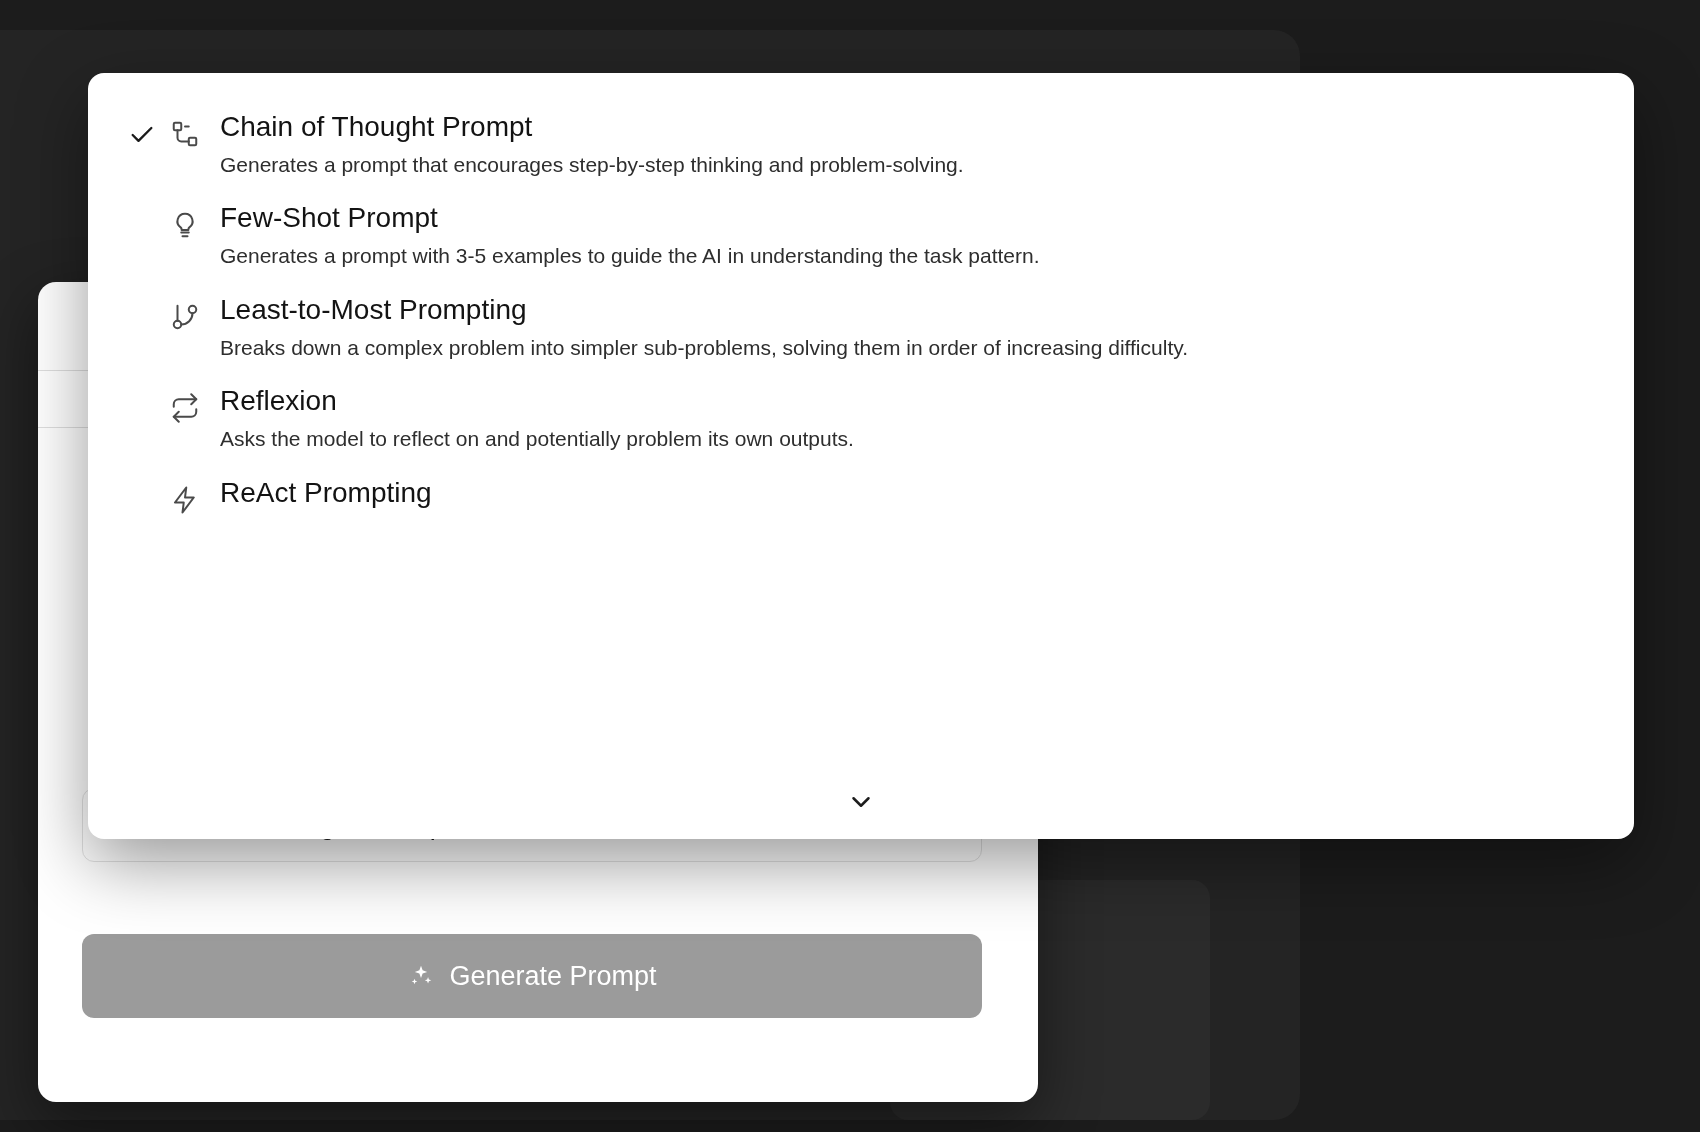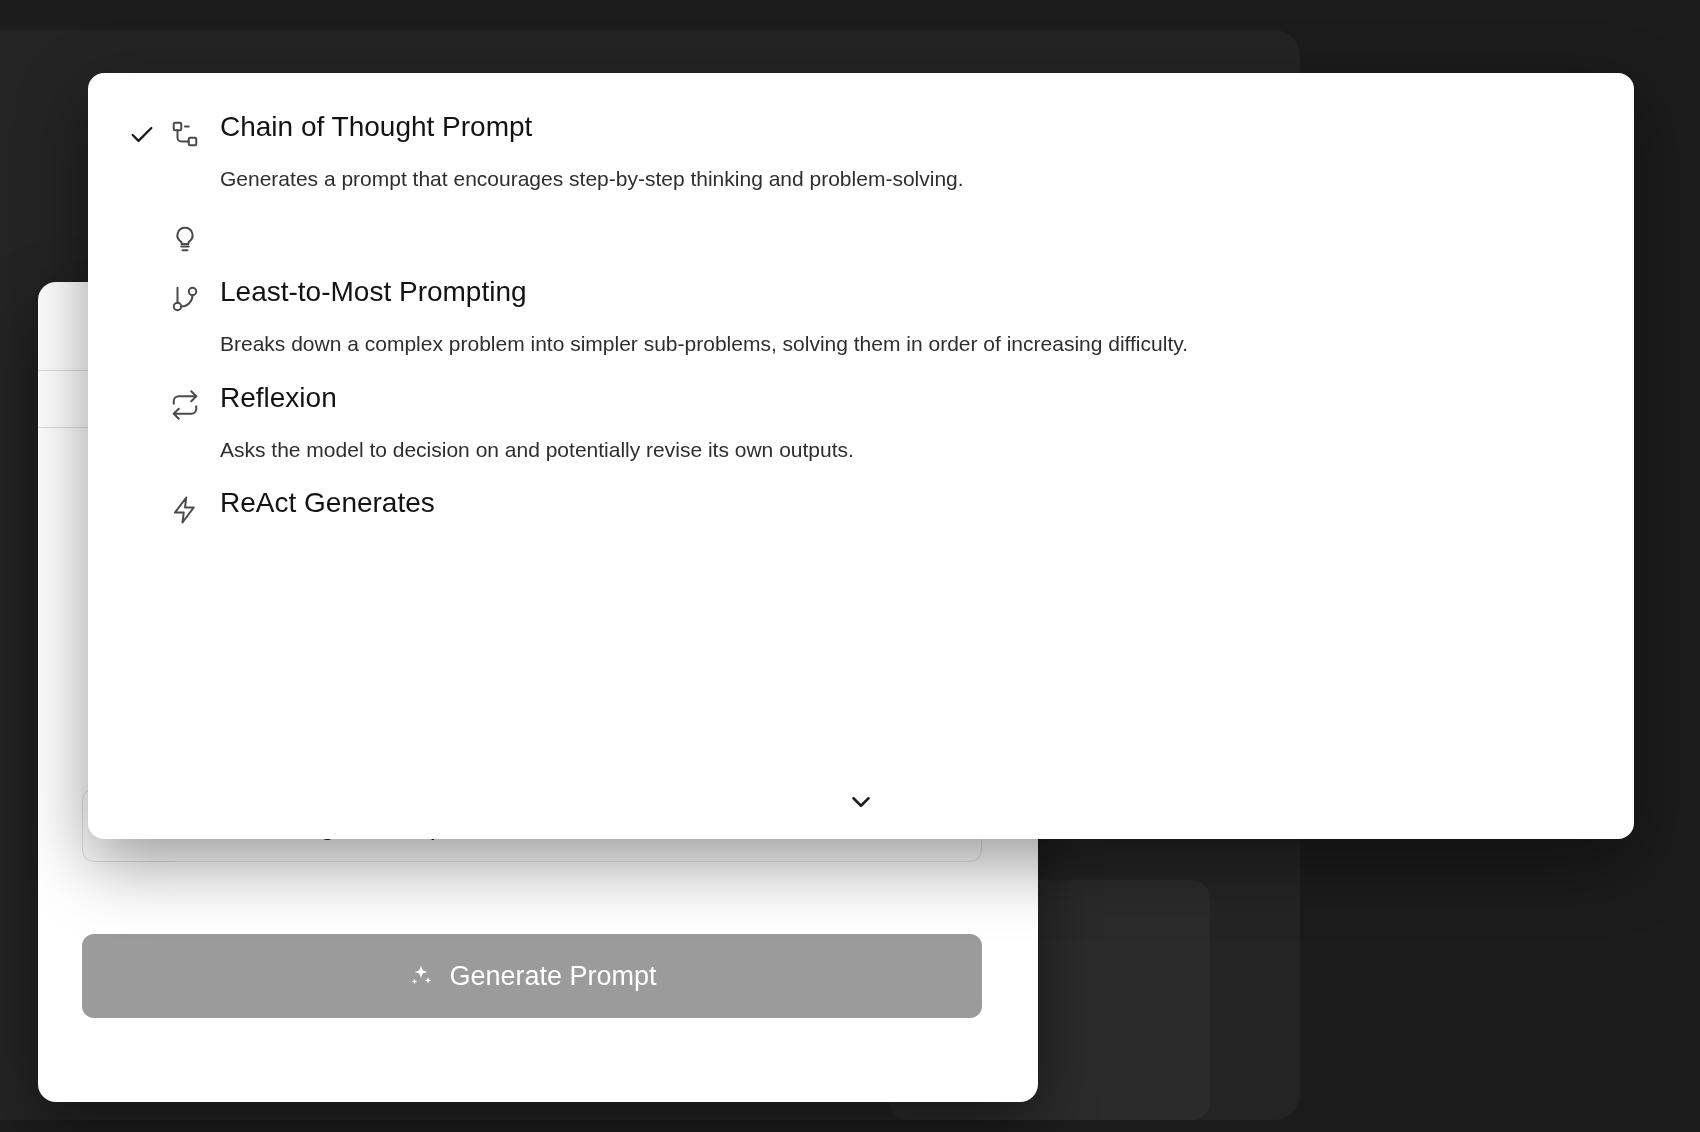--- a/index.html
+++ b/index.html
@@ -173,21 +173,21 @@
   .dd-title {
     font-size: 28px;
     color: #131313;
     line-height: 1.25;
     white-space: nowrap;
   }
   .dd-desc {
     font-size: 21px;
     color: #2e2e2e;
     line-height: 1.45;
-    margin-top: 20px;
+    margin-top: 6px;
   }
   .dd-more {
     position: absolute;
     left: 0;
     right: 0;
     bottom: 8px;
     height: 54px;
     display: flex;
     align-items: center;
     justify-content: center;
@@ -262,20 +262,24 @@
 
       <div class="dd-item">
         <span class="dd-check"></span>
         <span class="dd-icon">
           <svg width="30" height="30" viewBox="0 0 24 24" fill="none" stroke="currentColor" stroke-width="1.6" stroke-linecap="round" stroke-linejoin="round">
             <path d="M9 18h6"></path>
             <path d="M10 21h4"></path>
             <path d="M12 3a6 6 0 0 0-3.5 10.9c.5.4.8 1 .8 1.6v.5h5.4v-.5c0-.6.3-1.2.8-1.6A6 6 0 0 0 12 3z"></path>
           </svg>
         </span>
+        <span class="dd-text">
+          <span class="dd-title">Few-Shot Prompt</span>
+          <span class="dd-desc" style="display:block">Generates a prompt with 3-5 examples to guide the AI in understanding the task pattern.</span>
+        </span>
       </div>
 
 
       <div class="dd-item">
         <span class="dd-check"></span>
         <span class="dd-icon">
           <svg width="30" height="30" viewBox="0 0 24 24" fill="none" stroke="currentColor" stroke-width="1.6" stroke-linecap="round" stroke-linejoin="round">
             <line x1="6" y1="3" x2="6" y2="15"></line>
             <circle cx="18" cy="6" r="3"></circle>
             <circle cx="6" cy="18" r="3"></circle>
@@ -294,33 +298,33 @@
         <span class="dd-icon">
           <svg width="30" height="30" viewBox="0 0 24 24" fill="none" stroke="currentColor" stroke-width="1.6" stroke-linecap="round" stroke-linejoin="round">
             <polyline points="17 1 21 5 17 9"></polyline>
             <path d="M3 11V9a4 4 0 0 1 4-4h14"></path>
             <polyline points="7 23 3 19 7 15"></polyline>
             <path d="M21 13v2a4 4 0 0 1-4 4H3"></path>
           </svg>
         </span>
         <span class="dd-text">
           <span class="dd-title">Reflexion</span>
-          <span class="dd-desc" style="display:block">Asks the model to decision on and potentially revise its own outputs.</span>
+          <span class="dd-desc" style="display:block">Asks the model to reflect on and potentially problem its own outputs.</span>
         </span>
       </div>
 
       <div class="dd-item">
         <span class="dd-check"></span>
         <span class="dd-icon">
           <svg width="30" height="30" viewBox="0 0 24 24" fill="none" stroke="currentColor" stroke-width="1.6" stroke-linecap="round" stroke-linejoin="round">
             <polygon points="13 2 4 14 11 14 10 22 19 10 12 10 13 2"></polygon>
           </svg>
         </span>
         <span class="dd-text">
-          <span class="dd-title">ReAct Generates</span>
+          <span class="dd-title">ReAct Prompting</span>
         </span>
       </div>
 
     </div>
 
     <div class="dd-more">
       <span>
         <svg width="30" height="30" viewBox="0 0 24 24" fill="none" stroke="currentColor" stroke-width="2" stroke-linecap="round" stroke-linejoin="round">
           <polyline points="6 9 12 15 18 9"></polyline>
         </svg>

